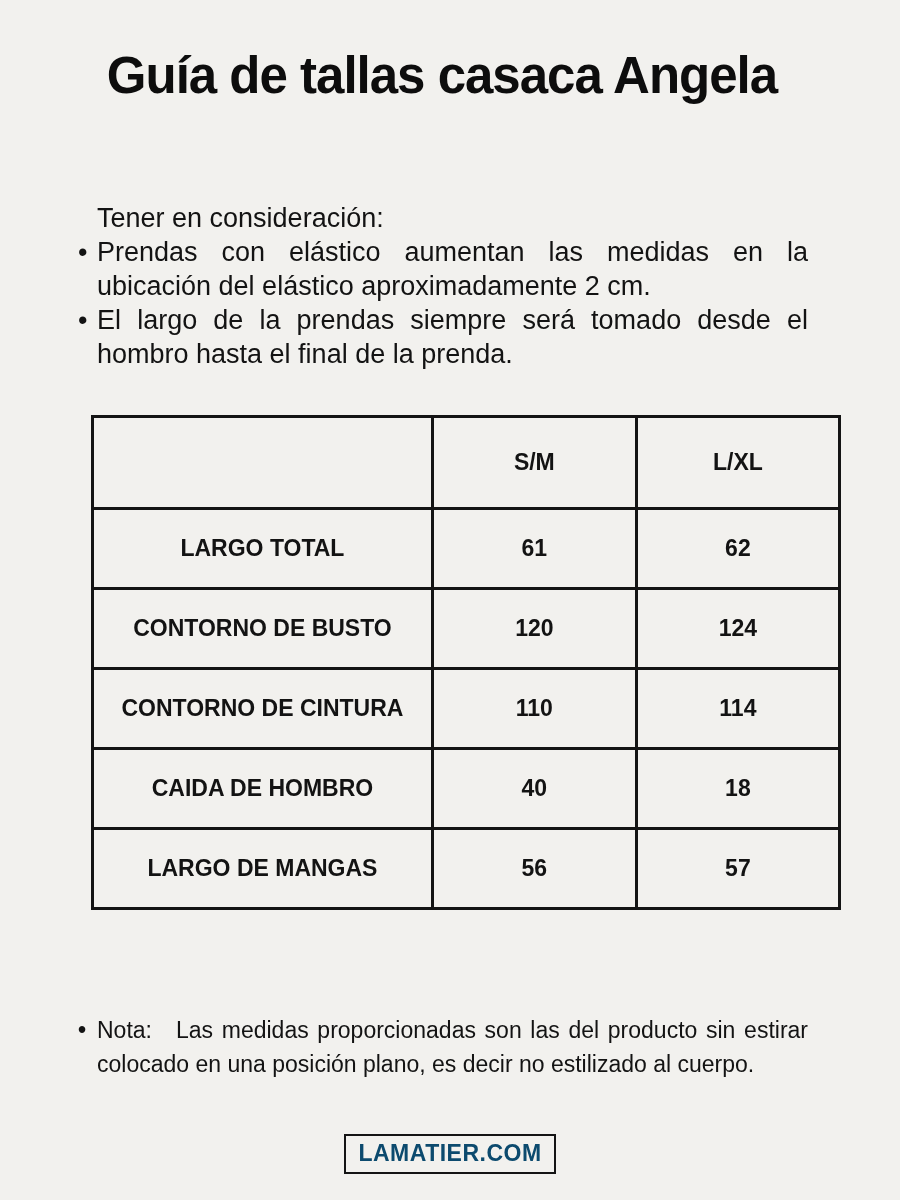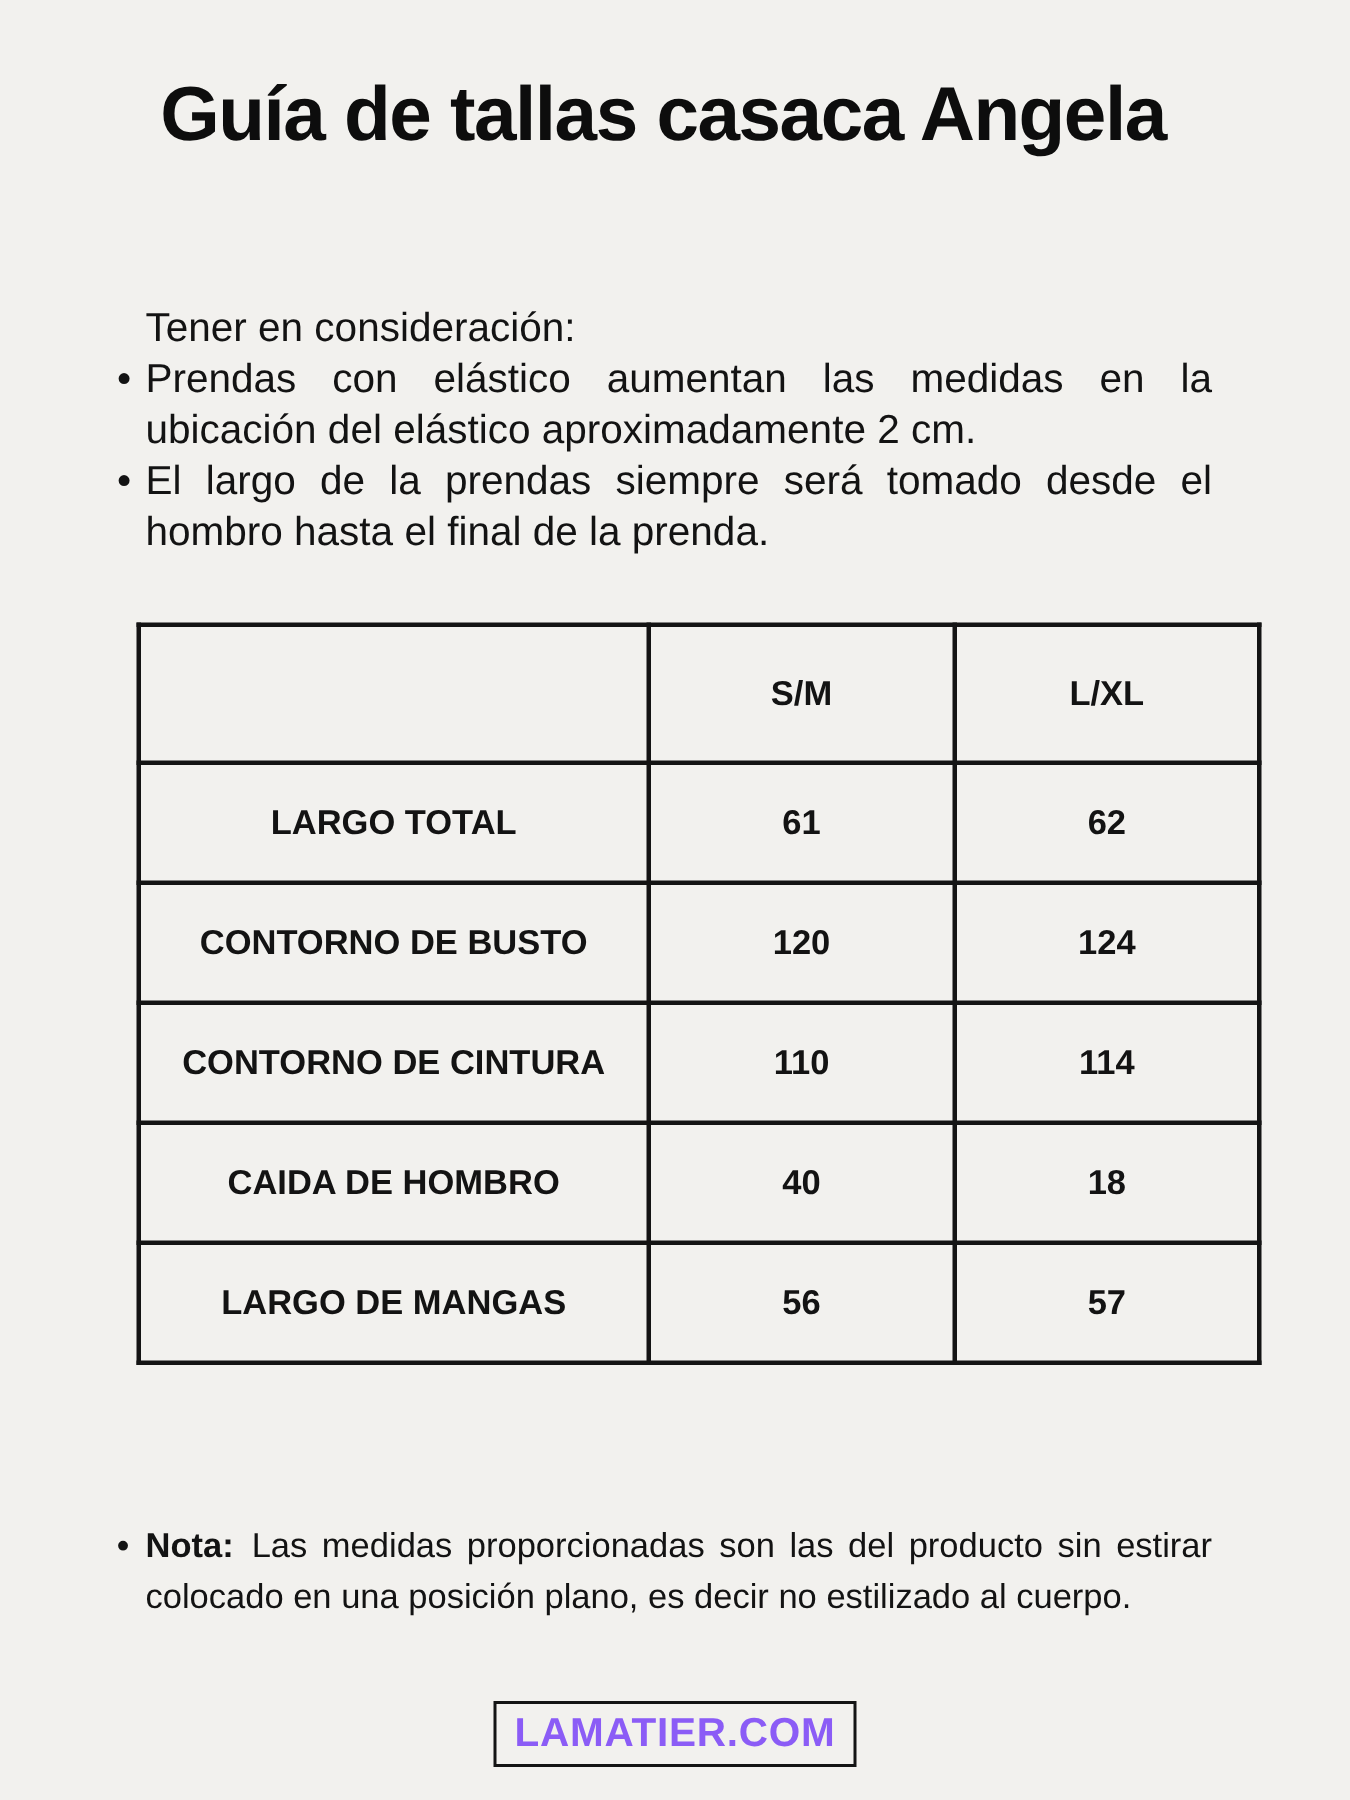--- a/index.html
+++ b/index.html
@@ -66,39 +66,39 @@
   .size-table tbody tr { height: 80px; }
 
   .note {
     position: absolute;
     top: 1013px; left: 78px;
     width: 730px;
     font-size: 23px;
     line-height: 34px;
   }
   .note .bullet { font-weight: 700; }
-  .note strong { font-weight: 700; margin-right: 12px; }
+  .note strong { font-weight: 400; margin-right: 24px; }
 
   .footer {
     position: absolute;
     top: 1134px; left: 0;
     width: 900px;
     display: flex;
     justify-content: center;
   }
   .brand-box {
     border: 2px solid #141414;
     padding: 4px 12px 5px 12px;
     background: #f2f1ee;
   }
   .brand-text {
-    font-size: 27px;
+    font-size: 23px;
     font-weight: 700;
     letter-spacing: 0.5px;
-    color: #8b5cf6;
+    color: #0c4a6e;
   }
 </style>
 </head>
 <body>
 
 <h1 class="title">Guía de tallas casaca Angela</h1>
 
 <section class="considerations">
   <p class="heading">Tener en consideración:</p>
   <div class="bullet-row">

